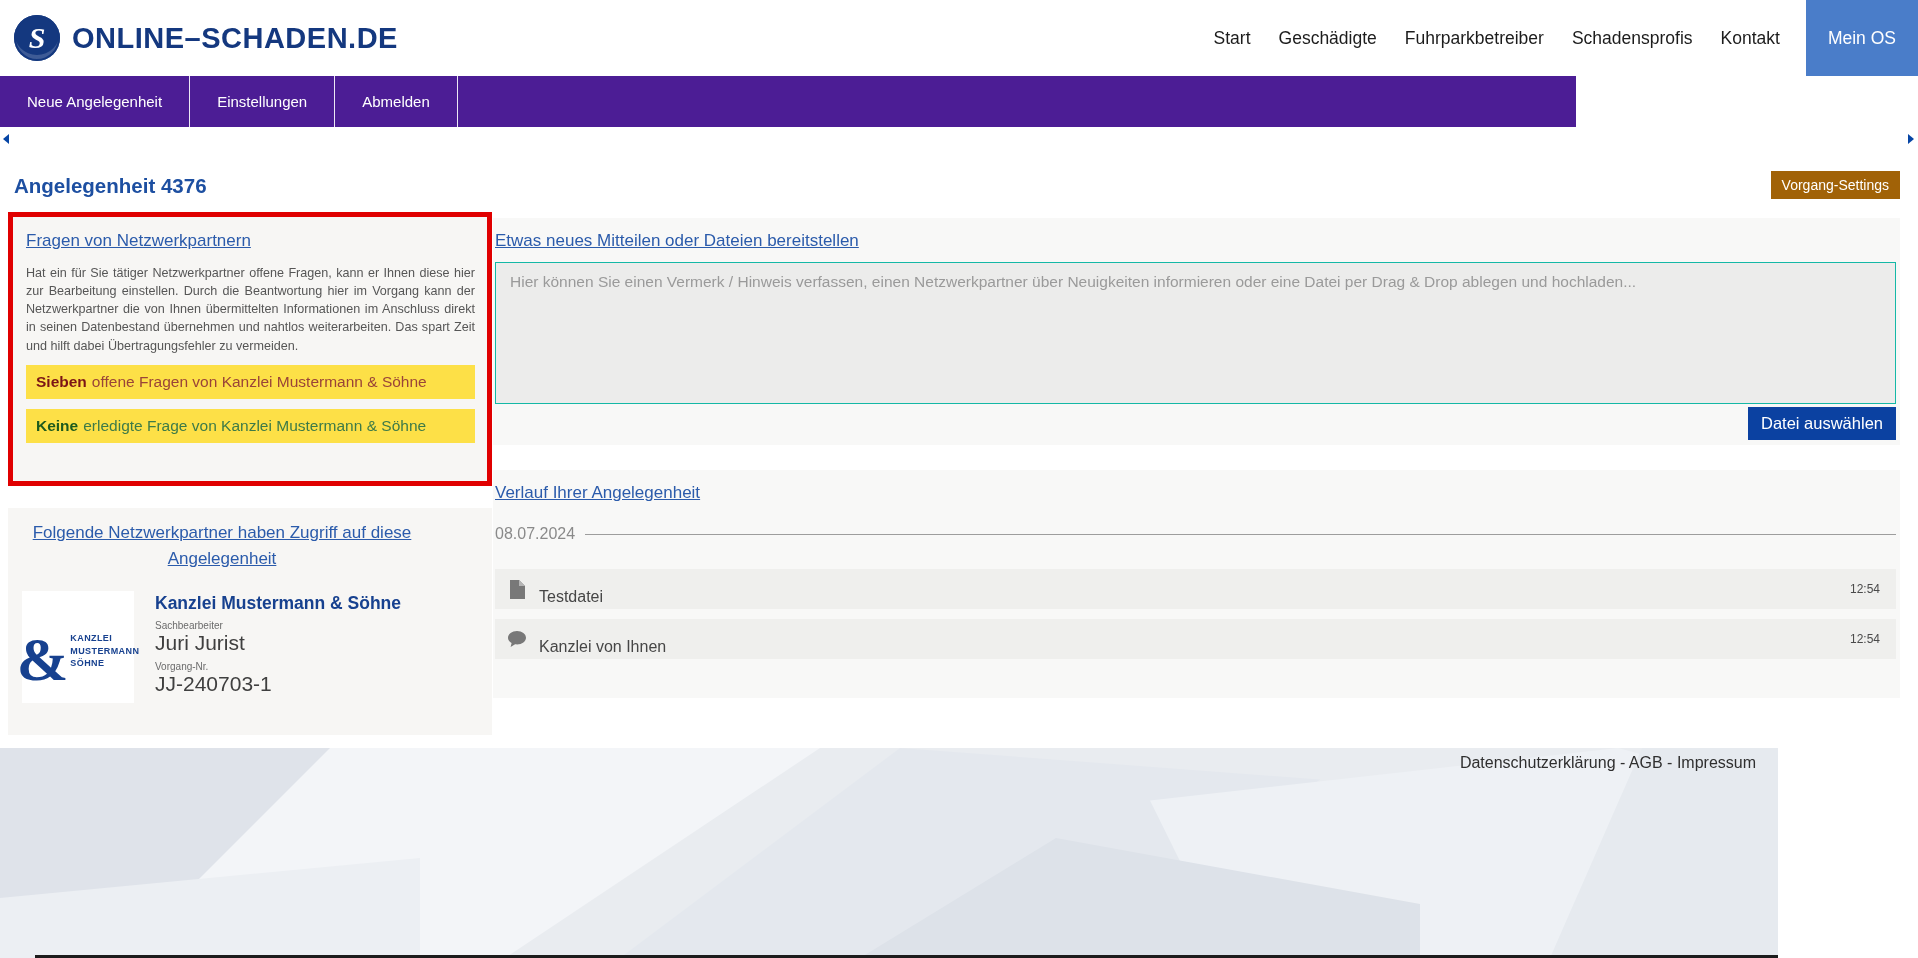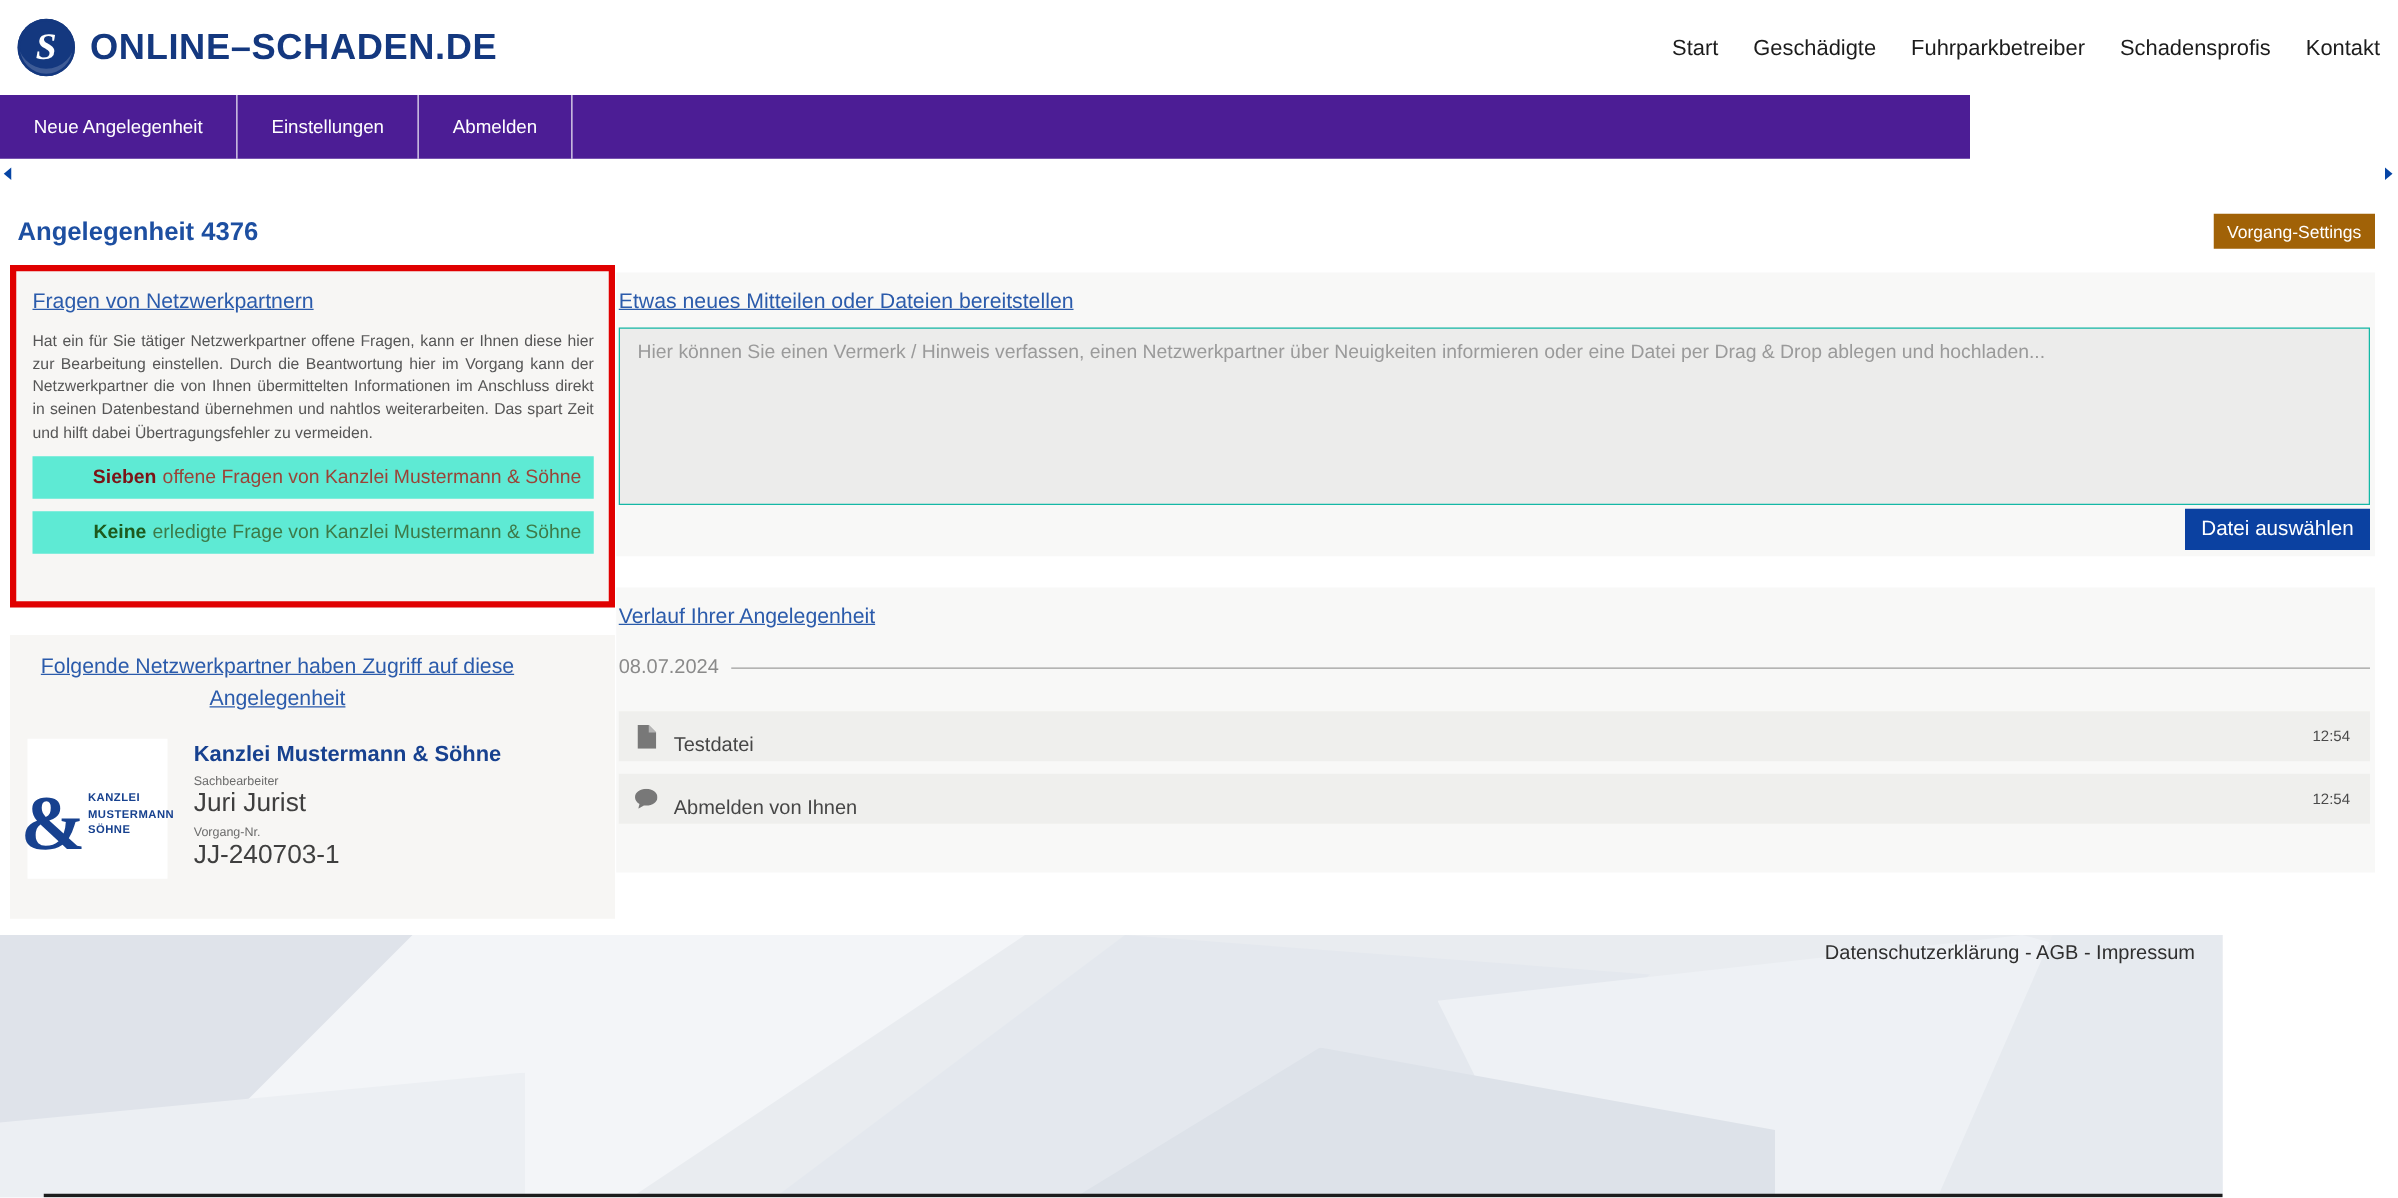--- a/index.html
+++ b/index.html
@@ -25,21 +25,21 @@
   .edge-arrow.right { top:134px; right:4px; border-top:5px solid transparent; border-bottom:5px solid transparent; border-left:6px solid #0645a5; }
 
   
   .page-title { position:absolute; top:174px; left:14px; font-size:20.5px; font-weight:bold; color:#1d4fa1; }
   .settings-btn { position:absolute; top:171px; right:18px; height:28px; background:#a16207; color:#fff; border:none; font-size:14px; padding:0 11px; cursor:pointer; font-family:inherit; }
 
   
   .questions-panel { position:absolute; top:212px; left:8px; width:484px; height:274px; border:5px solid #e00000; background:#f7f6f4; padding:14px 12px 10px 13px; }
   .panel-link { color:#2b5bab; font-size:17px; text-decoration:underline; cursor:pointer; display:inline-block; }
   .questions-desc { margin-top:13px; font-size:12.6px; line-height:1.44; color:#565656; text-align:justify; }
-  .status-row { margin-top:10px; background:#5eead4; padding:8px 10px; font-size:15.5px;text-align:right; }
+  .status-row { margin-top:10px; background:#fde047; padding:8px 10px; font-size:15.5px; }
   .status-count { font-weight:bold; margin-right:5px; }
   .status-row.open .status-count { color:#7b1416; }
   .status-row.open .status-text { color:#9a4438; }
   .status-row.done .status-count { color:#1d5a1d; }
   .status-row.done .status-text { color:#3d7a48; }
 
   .partners-panel { position:absolute; top:508px; left:8px; width:484px; height:227px; background:#f7f6f4; padding:12px 14px; }
   .partners-title { line-height:1.55; max-width:400px;text-align:center; }
   .partner-card { display:flex; margin-top:18px; }
   .partner-logo { width:112px; height:112px; background:#ffffff; display:flex; align-items:center; justify-content:center; gap:2px; }
@@ -92,20 +92,21 @@
   <div class="brand-wrap">
     <div class="logo-circle">S</div>
     <div class="brand-text">ONLINE–SCHADEN.DE</div>
   </div>
   <div class="top-nav">
     <span class="top-nav-item">Start</span>
     <span class="top-nav-item">Geschädigte</span>
     <span class="top-nav-item">Fuhrparkbetreiber</span>
     <span class="top-nav-item">Schadensprofis</span>
     <span class="top-nav-item">Kontakt</span>
+    <span class="top-nav-item mein-os">Mein OS</span>
   </div>
 </div>
 
 <div class="tabbar">
   <div class="tab">Neue Angelegenheit</div>
   <div class="tab">Einstellungen</div>
   <div class="tab">Abmelden</div>
 </div>
 
 <div class="edge-arrow left"></div>
@@ -167,21 +168,21 @@
     </span>
     <span class="entry-label">Testdatei</span>
     <span class="entry-time">12:54</span>
   </div>
   <div class="history-entry">
     <span class="entry-icon">
       <svg width="18" height="16" viewBox="0 0 18 16">
           <path d="M9 0 C4 0 0 3 0 6.7 c0 2.2 1.4 4.1 3.6 5.4 L2.6 16 l4.5 -2.7 c0.6 0.1 1.2 0.15 1.9 0.15 c5 0 9 -3 9 -6.7 C18 3 14 0 9 0 z" fill="#787878"></path>
         </svg>
     </span>
-    <span class="entry-label">Abmelden von Ihnen</span>
+    <span class="entry-label">Kanzlei von Ihnen</span>
     <span class="entry-time">12:54</span>
   </div>
 </div>
 
 <div class="footer">
   <div class="poly p1"></div>
   <div class="poly p2"></div>
   <div class="poly p3"></div>
   <div class="poly p4"></div>
   <div class="poly p5"></div>

